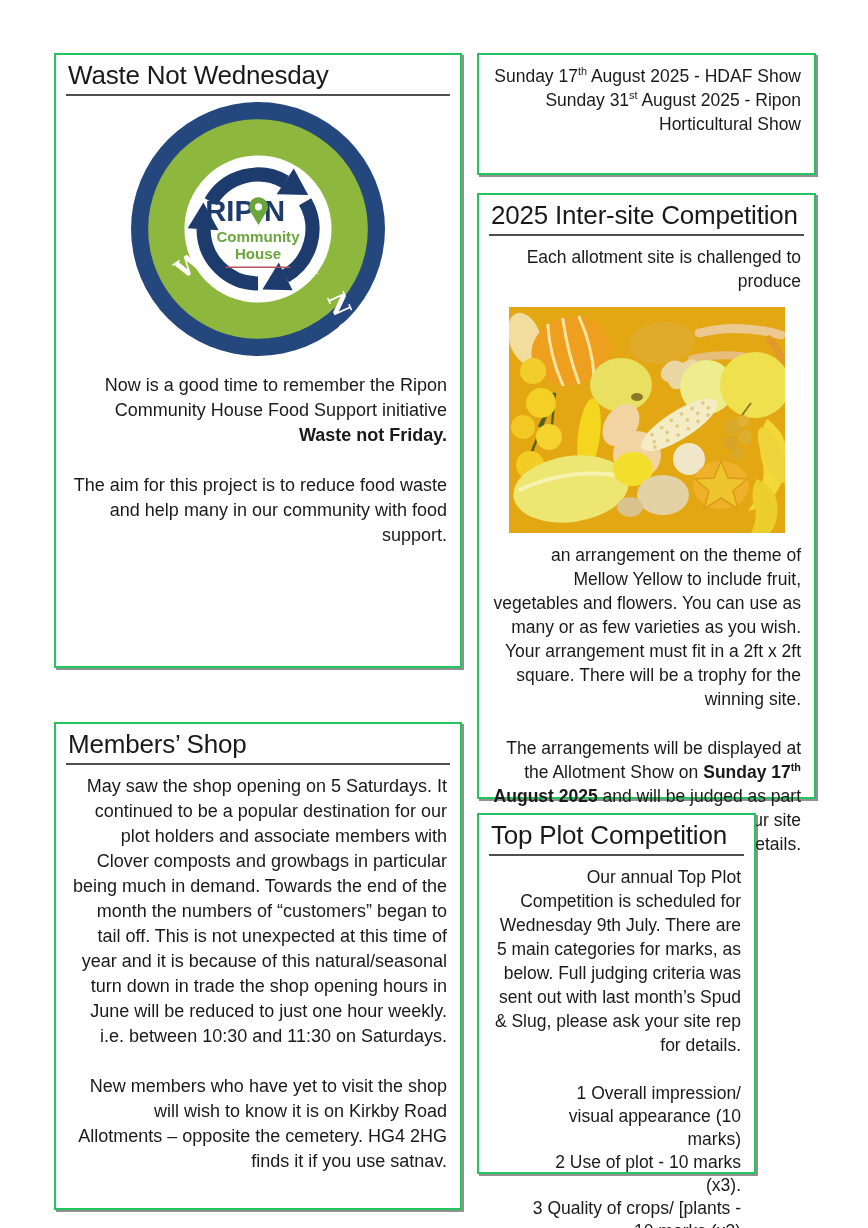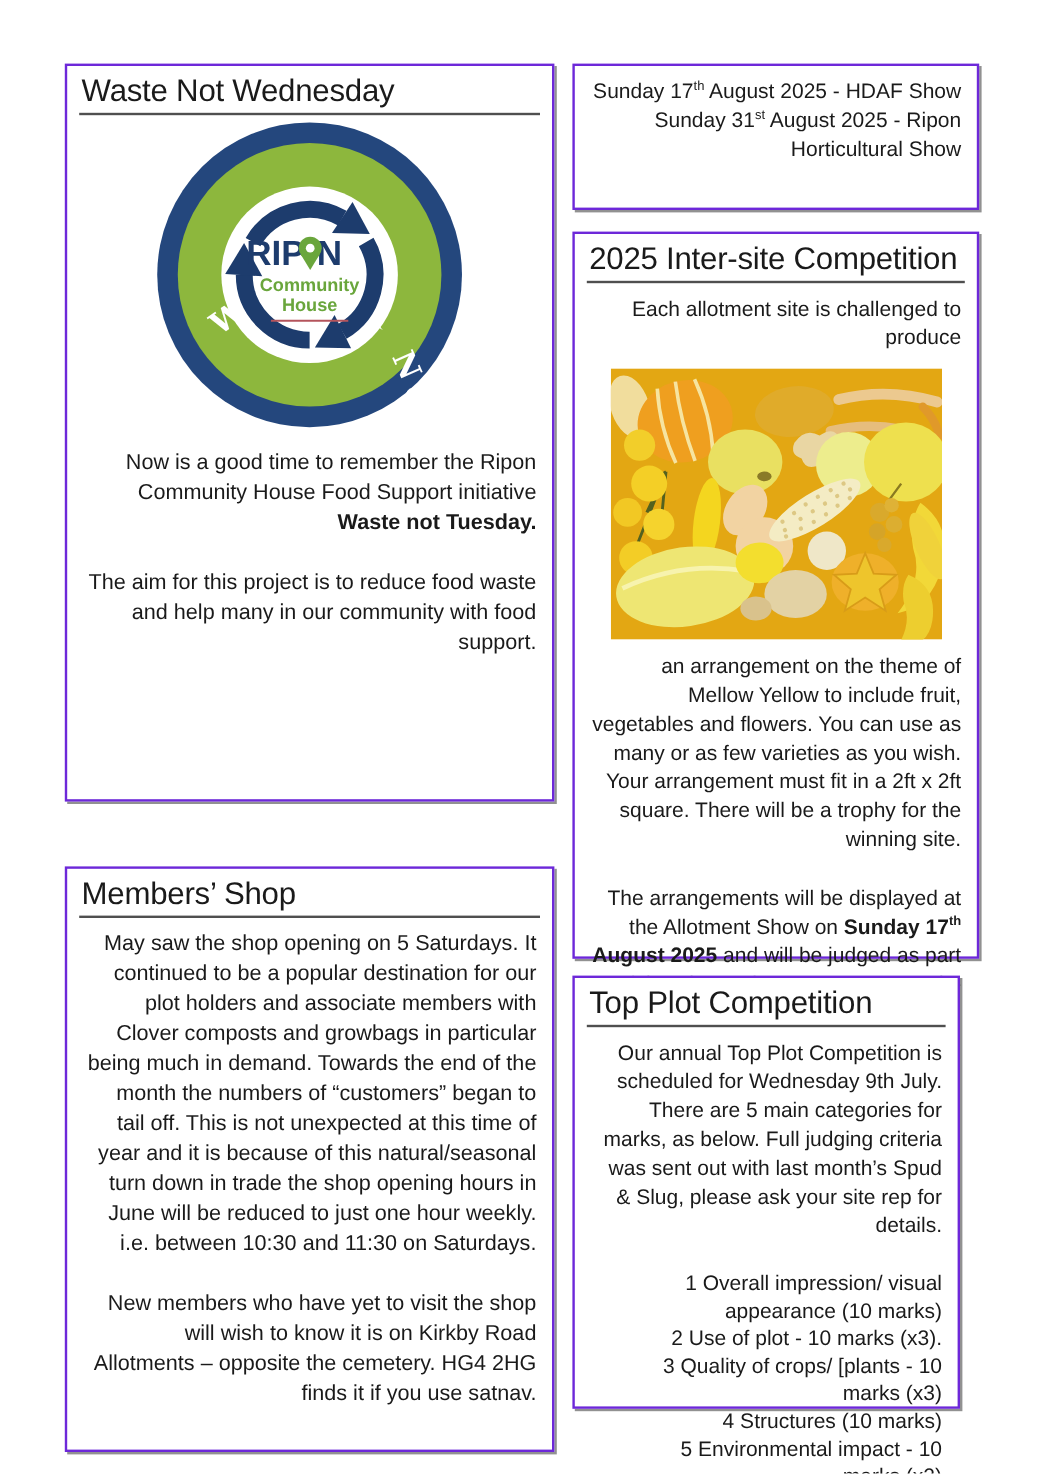--- a/index.html
+++ b/index.html
@@ -2,21 +2,21 @@
 <html><head>
 <meta charset="utf-8">
 <style>
   html,body{margin:0;padding:0;}
   body{
     width:868px;height:1228px;position:relative;background:#ffffff;
     font-family:"Liberation Sans",sans-serif;color:#1a1a1a;
     -webkit-font-smoothing:antialiased;
   }
   .box{
-    position:absolute;background:#fff;border:2px solid #6d28d9;
+    position:absolute;background:#fff;border:2px solid #22c55e;
     box-shadow:2px 2px 0 rgba(55,55,55,.55);box-sizing:border-box;
   }
   .box h2{
     font-size:26px;font-weight:400;margin:5px 10px 0 10px;padding:0 0 3px 2px;
     border-bottom:2px solid #4f4f4f;letter-spacing:-.2px;white-space:nowrap;
   }
   .body{padding:9px 13px 6px 13px;font-size:18px;line-height:25px;text-align:right;}
   .col-r .body{font-size:17.5px;line-height:24px;}
   .body p{margin:0 0 25px 0;}
   .body p:last-child{margin-bottom:0;}
@@ -62,21 +62,21 @@
         <polygon points="120.6,111 136.4,111 128.5,124" fill="#6aa63c"></polygon>
         <circle cx="128.5" cy="106" r="3.6" fill="#ffffff"></circle>
       </g>
       <text x="128" y="141" text-anchor="middle" font-family="Liberation Sans, sans-serif" font-size="15" font-weight="bold" fill="#6aa63c">Community</text>
       <text x="128" y="158" text-anchor="middle" font-family="Liberation Sans, sans-serif" font-size="15" font-weight="bold" fill="#6aa63c">House</text>
       <line x1="96" y1="166" x2="160" y2="166" stroke="#b4545c" stroke-width="1.6"></line>
     </g>
   </svg>
 
   <div class="body">
-    <p><span>Now is a good time to remember the Ripon Community House Food Support initiative </span><span style="font-weight: 700;">Waste not Tuesday.</span></p>
+    <p><span>Now is a good time to remember the Ripon Community House Food Support initiative </span><span style="font-weight: 700;">Waste not Friday.</span></p>
     <p><span>The aim for this project is to reduce food waste and help many in our community with food support.</span></p>
   </div>
 </div>
 
 <div class="box" id="box-shop" style="left:54px;top:722px;width:408px;height:488px;">
   <h2>Members’ Shop</h2>
   <div class="body">
     <p><span>May saw the shop opening on 5 Saturdays.  It continued to be a popular destination for our plot holders and associate members with Clover composts and growbags in particular being much in demand. Towards the end of the month the numbers of “customers” began to tail off.  This is not unexpected at this time of year and it is because of this natural/seasonal turn down in trade the shop opening hours in June will be reduced to just one hour weekly. i.e. between 10:30 and 11:30 on Saturdays.</span></p>
     <p><span>New members who have yet to visit the shop will wish to know it is on Kirkby Road Allotments – opposite the cemetery.  HG4 2HG finds it if you use satnav.</span></p>
   </div>
@@ -183,21 +183,21 @@
       <path d="M 258 112 q 28 20 17 56 q -8 30 -36 36 q 22 -28 13 -54 q -4 -22 6 -38 z" fill="#f2d838"></path>
       <path d="M 248 172 q 24 10 20 38 q -4 24 -28 20 q 11 -19 4 -36 q -2 -13 4 -22 z" fill="#edce2f"></path>
       <ellipse cx="264" cy="148" rx="10" ry="30" fill="#f0d23a" transform="rotate(-24 264 148)"></ellipse>
     </svg>
 
     <p><span>an arrangement on the theme of Mellow Yellow to include fruit, vegetables and flowers. You can use as many or as few varieties as you wish. Your arrangement must fit in a 2ft x 2ft square. There will be a trophy for the winning site.</span></p>
     <p><span>The arrangements will be displayed at the Allotment Show on </span><span style="font-weight: 700;">Sunday 17</span><sup style="font-weight: 700;">th</sup><span style="font-weight: 700;"> August 2025</span><span> and will be judged as part of the Show. Please contact your site rep for more details.</span></p>
   </div>
 </div>
 
-<div class="box col-r" id="box-topplot" style="left:477px;top:813px;width:323px;height:361px;">
+<div class="box col-r" id="box-topplot" style="left:477px;top:813px;width:279px;height:361px;">
   <h2>Top Plot Competition</h2>
   <div class="body">
     <p>Our annual Top Plot Competition is scheduled for Wednesday 9th July. There are 5 main categories for marks, as below. Full judging criteria was sent out with last month’s Spud &amp; Slug, please ask your site rep for details.</p>
     <div class="tp-list">
       <div class="tp-item"><span class="tp-num">1</span> <span>Overall impression/ visual appearance (10 marks)</span></div>
       <div class="tp-item"><span class="tp-num">2</span> <span>Use of plot - 10 marks (x3).</span></div>
       <div class="tp-item"><span class="tp-num">3</span> <span>Quality of crops/ [plants - 10 marks (x3)</span></div>
       <div class="tp-item"><span class="tp-num">4</span> <span>Structures (10 marks)</span></div>
       <div class="tp-item"><span class="tp-num">5</span> <span>Environmental impact - 10 marks (x2)</span></div>
     </div>

